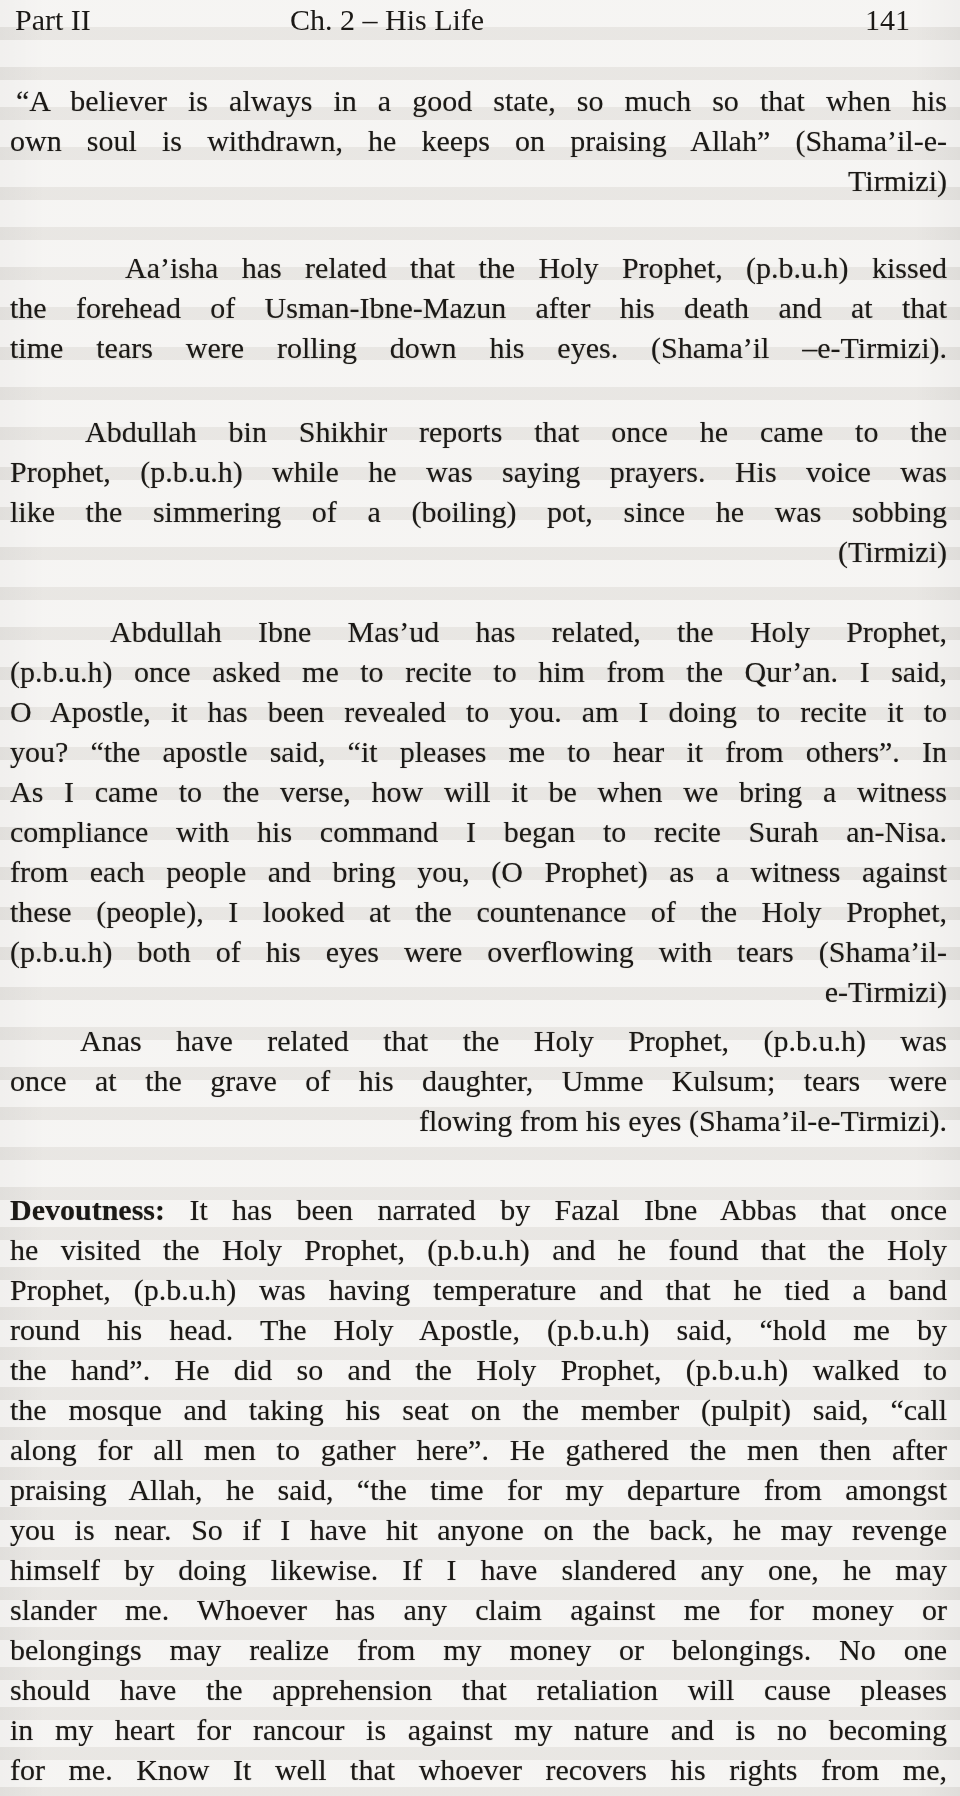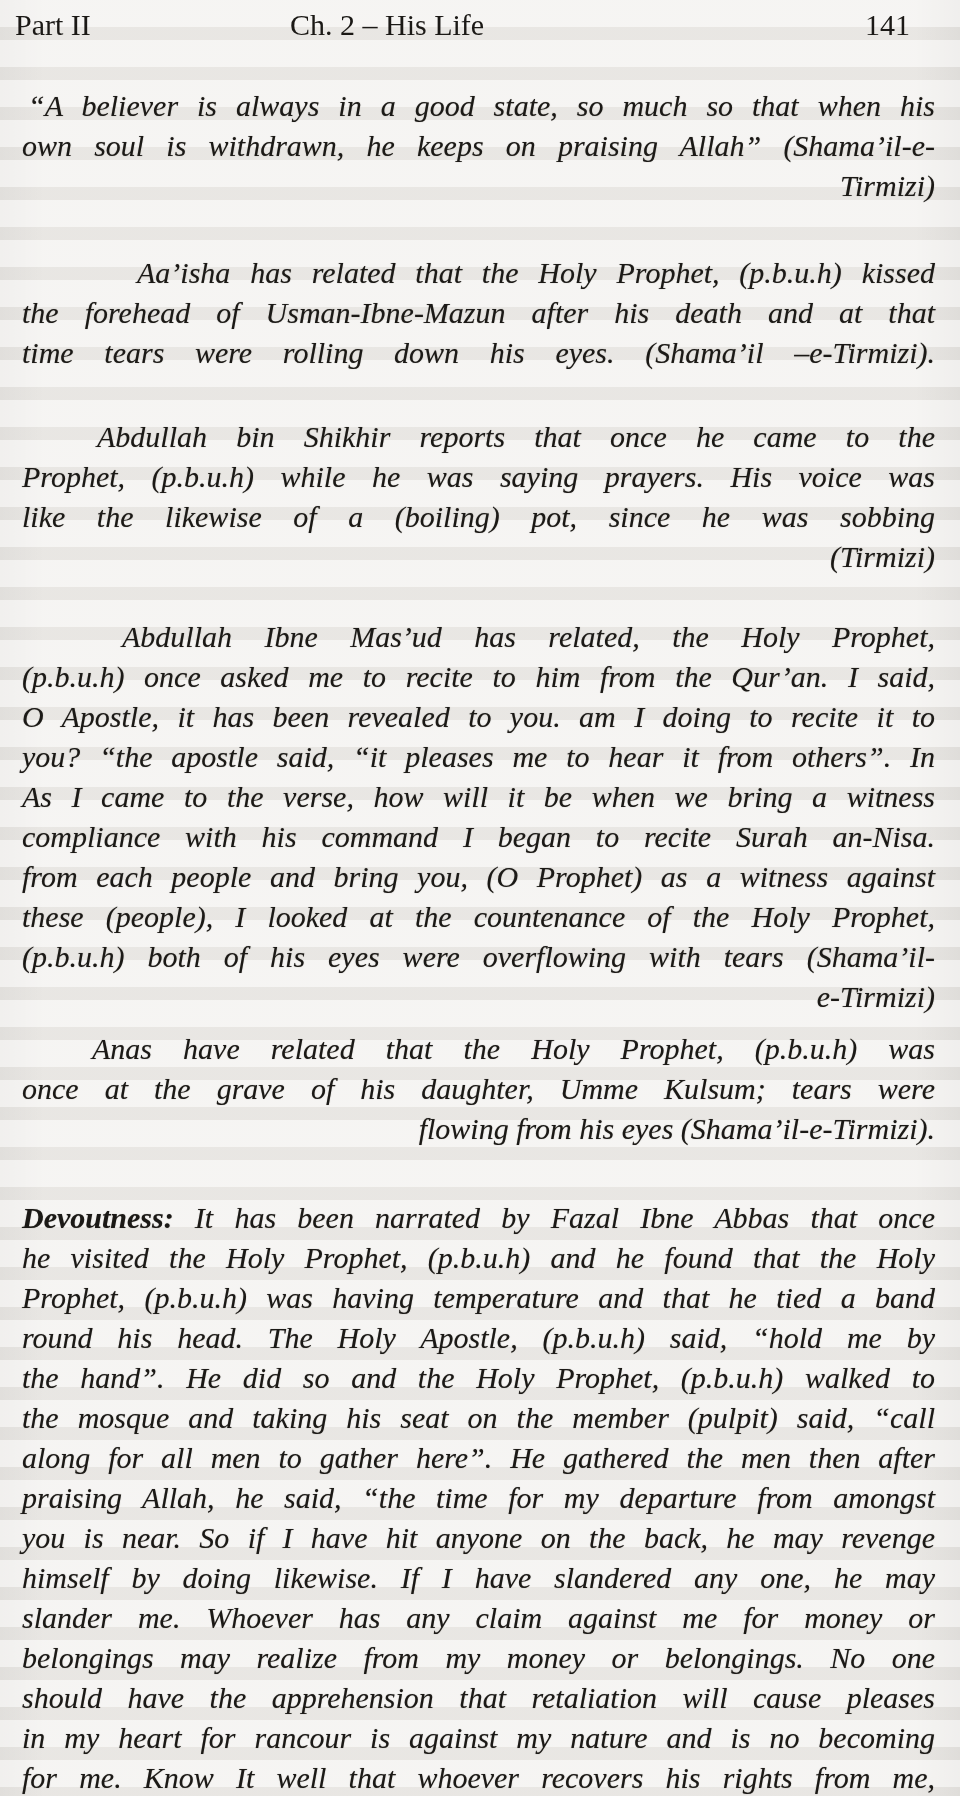--- a/index.html
+++ b/index.html
@@ -9,26 +9,26 @@
     background-image:
       repeating-linear-gradient(180deg,
         rgba(255,255,255,0.42) 0px, rgba(255,255,255,0.42) 27px,
         rgba(60,55,45,0.035) 27px, rgba(60,55,45,0.035) 40px),
       linear-gradient(90deg, rgba(0,0,0,0.035), rgba(0,0,0,0) 45px,
         rgba(0,0,0,0) 915px, rgba(0,0,0,0.045));
     font-family:"Liberation Serif","DejaVu Serif",serif;
     color:#1b1916;
   }
   .page{width:960px;height:1796px;}
-  .header{position:relative;height:40px;margin-top:5px;font-size:30px;line-height:40px;padding-left:24px;}
+  .header{position:relative;height:40px;font-size:30px;line-height:40px;padding-left:24px;}
   .h-part{position:absolute;left:15px;}
   .h-chapter{position:absolute;left:290px;}
   .h-page{position:absolute;left:865px;}
   .text{padding:0 13px 0 10px;}
-  .para{margin:12px;font-style:italic;}
+  .para{margin:0;}
   .line{
     font-size:30px;line-height:40px;
     text-shadow:0 0 1px rgba(45,40,32,0.45);
     text-align:right;
   }
   .just{text-align:justify;text-align-last:justify;}
   .lead{font-weight:bold;}
   .ind6{text-indent:6px;}
   .ind70{text-indent:70px;}
   .ind75{text-indent:75px;}
@@ -62,21 +62,21 @@
 
     <div class="para mt47">
       <div class="line just ind115">Aa’isha has related that the Holy Prophet, (p.b.u.h) kissed</div>
       <div class="line just">the forehead of Usman-Ibne-Mazun after his death and at that</div>
       <div class="line just">time tears were rolling down his eyes. (Shama’il –e-Tirmizi).</div>
     </div>
 
     <div class="para mt44">
       <div class="line just ind75">Abdullah bin Shikhir reports that once he came to the</div>
       <div class="line just">Prophet, (p.b.u.h)  while he was saying prayers. His voice was</div>
-      <div class="line just">like the likewise of a (boiling) pot, since he was sobbing</div>
+      <div class="line just">like the simmering of a (boiling) pot, since he was sobbing</div>
       <div class="line">(Tirmizi)</div>
     </div>
 
     <div class="para mt40">
       <div class="line just ind100">Abdullah Ibne Mas’ud has related, the Holy Prophet,</div>
       <div class="line just">(p.b.u.h) once asked me to recite to him from the Qur’an. I said,</div>
       <div class="line just">O Apostle, it has been revealed to you. am I doing to recite it to</div>
       <div class="line just">you? “the apostle said, “it pleases me to hear it from others”. In</div>
       <div class="line just">As I came to the verse, how will it be when we bring a witness</div>
       <div class="line just">compliance with his command I began to recite Surah an-Nisa.</div>

